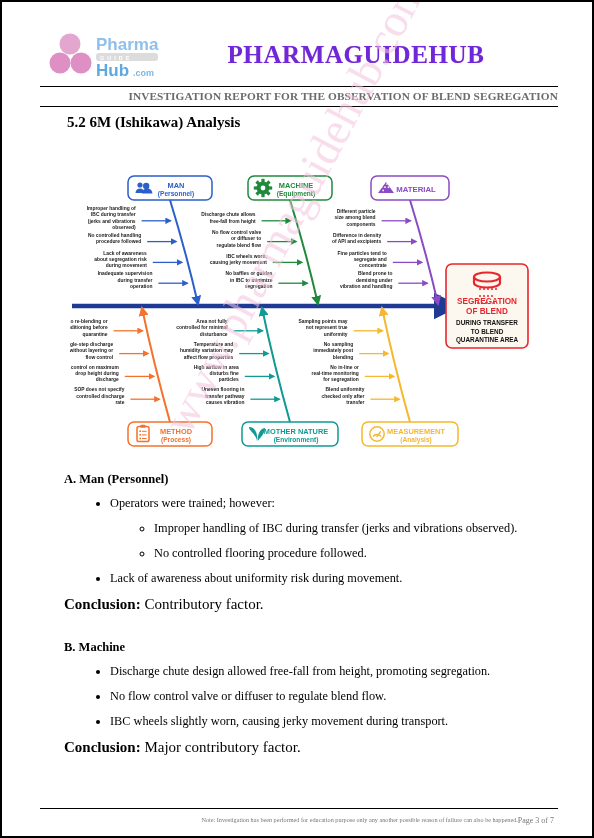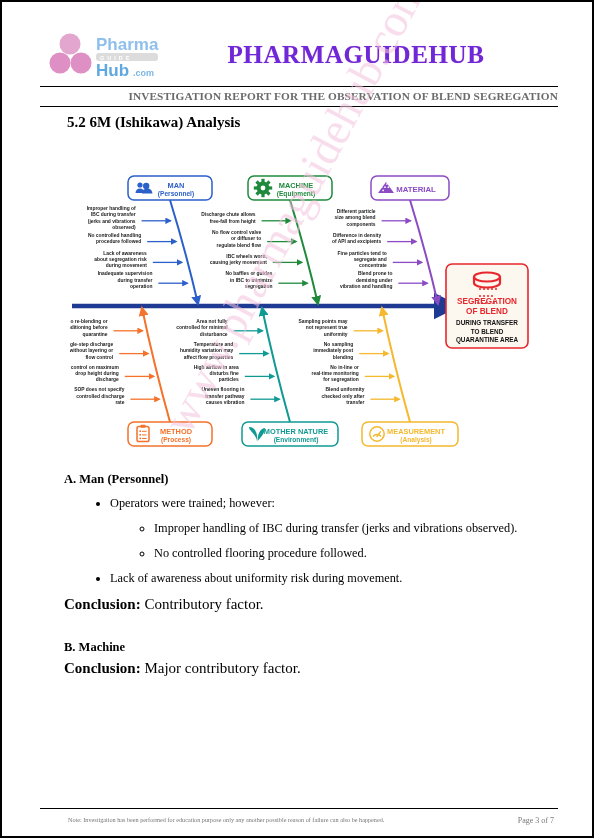--- a/index.html
+++ b/index.html
@@ -319,25 +319,30 @@
       <li>Lack of awareness about uniformity risk during movement.</li>
     </ul>
     <div class="concl">
       <b>Conclusion:</b>
       <span>Contributory factor.</span>
     </div>
   </div>
 
   <div class="block" style="top:638px">
     <div class="h-sec">B. Machine</div>
+    <ul class="lv1">
+      <li>Discharge chute design allowed free-fall from height, promoting segregation.</li>
+      <li>No flow control valve or diffuser to regulate blend flow.</li>
+      <li>IBC wheels slightly worn, causing jerky movement during transport.</li>
+    </ul>
     <div class="concl">
       <b>Conclusion:</b>
       <span>Major contributory factor.</span>
     </div>
   </div>
 
   <div class="footer-top-line"></div>
-  <div class="footer" style="border-top:none;">
+  <div class="footer" style="border-top:none;justify-content:flex-end;">
     <div class="note">Note: Investigation has been performed for education purpose only any another possible reason of failure can also be happened.</div>
     <div class="pg">Page 3 of 7</div>
   </div>
 
 </div>
 
 </body></html>

